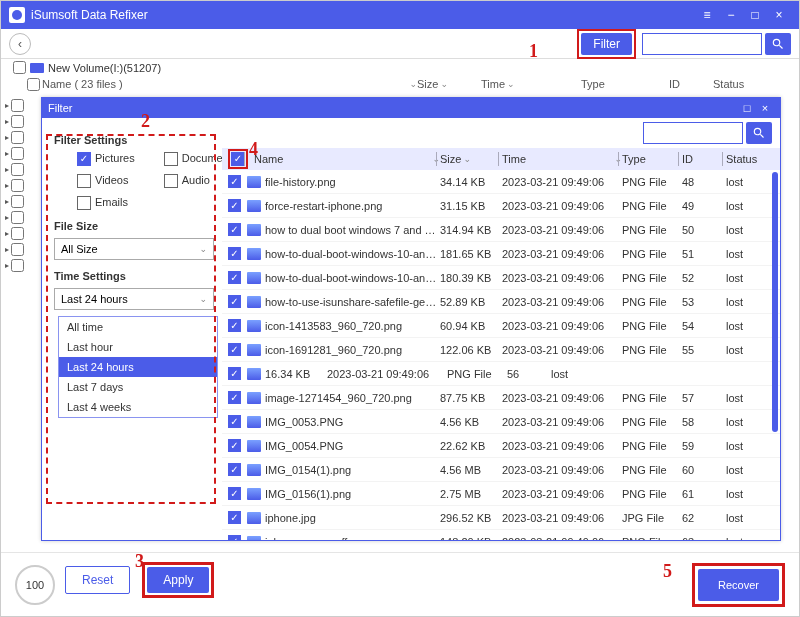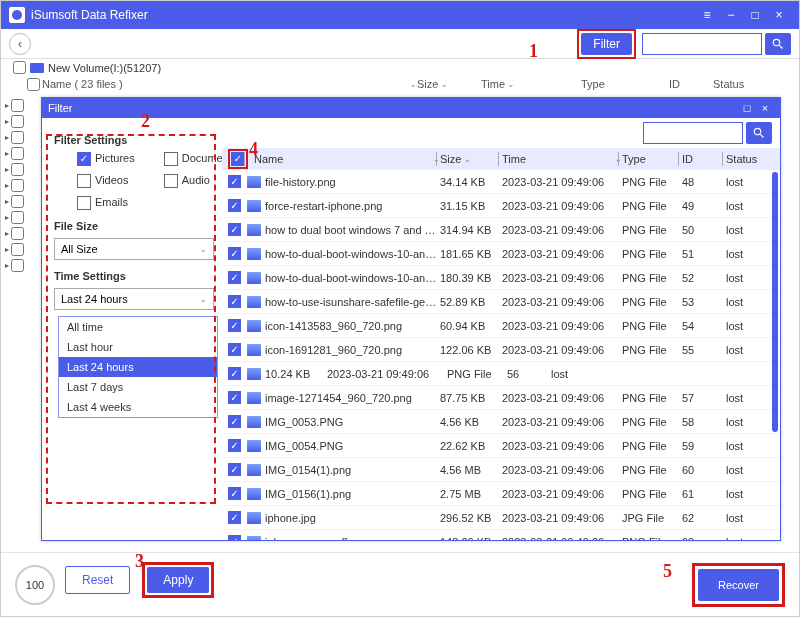--- a/index.html
+++ b/index.html
@@ -379,21 +379,21 @@
             <span class="cell-name">icon-1691281_960_720.png</span>
             <span class="cell-size">122.06 KB</span>
             <span class="cell-time">2023-03-21 09:49:06</span>
             <span class="cell-type">PNG File</span>
             <span class="cell-id">55</span>
             <span class="cell-status">lost</span>
           </div>
           <div class="row">
             <span class="cb checked"></span>
             <span class="file-icon"></span>
-            <span class="cell-size">10.24 KB</span>
+            <span class="cell-size">16.34 KB</span>
             <span class="cell-time">2023-03-21 09:49:06</span>
             <span class="cell-type">PNG File</span>
             <span class="cell-id">56</span>
             <span class="cell-status">lost</span>
           </div>
           <div class="row">
             <span class="cb checked"></span>
             <span class="file-icon"></span>
             <span class="cell-name">image-1271454_960_720.png</span>
             <span class="cell-size">87.75 KB</span>

